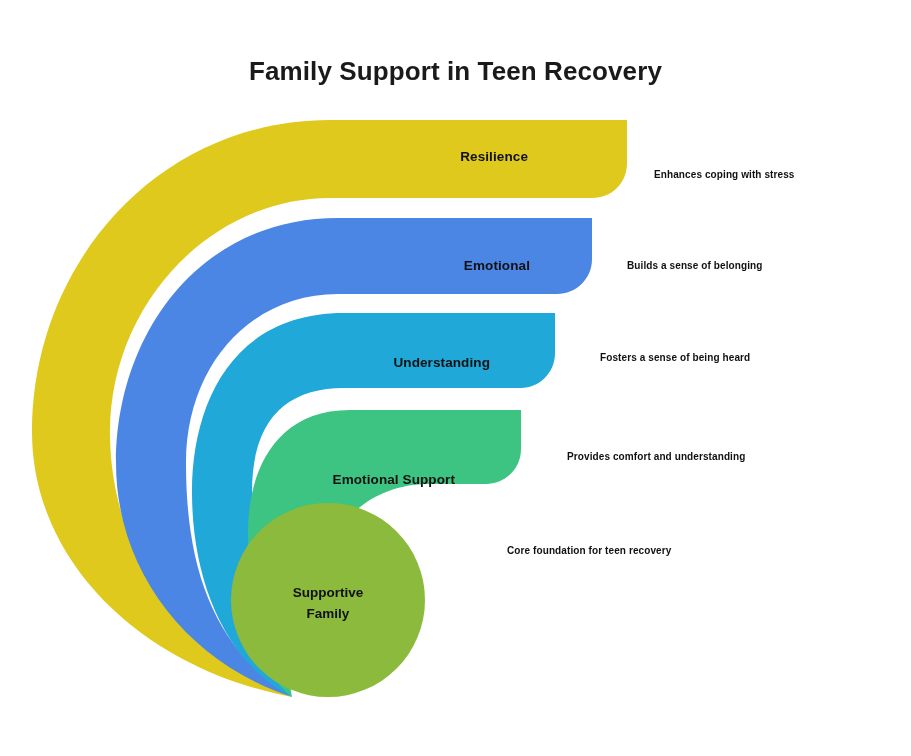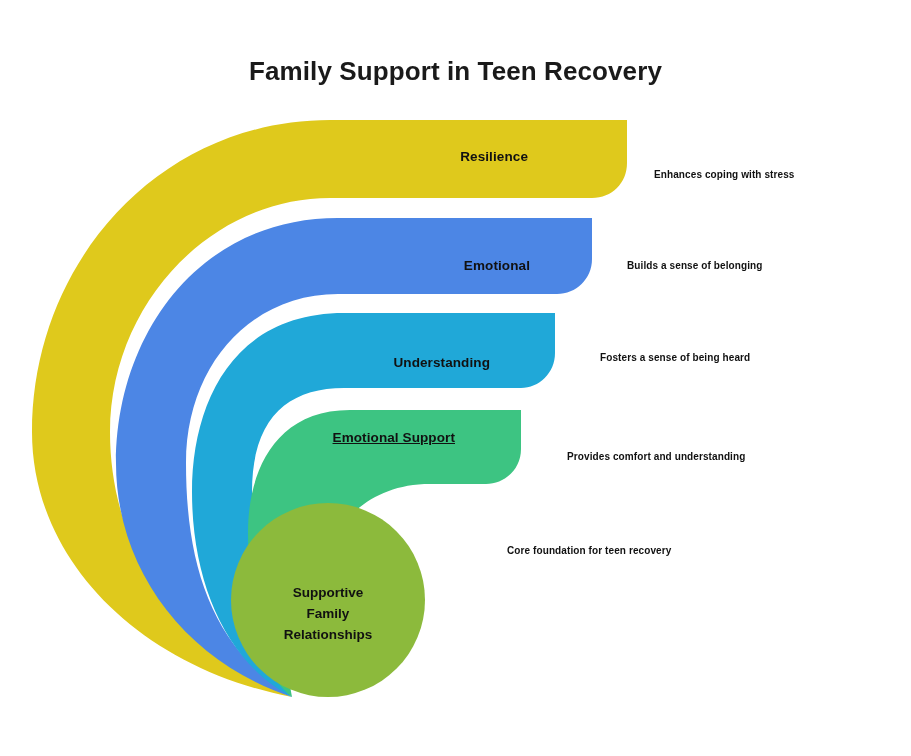--- a/index.html
+++ b/index.html
@@ -101,26 +101,25 @@
 
     <circle cx="328" cy="600" r="97" fill="#8CBA3C"></circle>
   </svg>
 
   <div class="stage-label" style="right:383px; top:149px;">Resilience</div>
 
   <div class="stage-label" style="right:381px; top:258px;">Emotional</div>
 
   <div class="stage-label" style="right:421px; top:355px;">Understanding</div>
 
-  <div class="stage-label" style="right:456px; top:430px;text-decoration:underline;">Emotional Support</div>
+  <div class="stage-label" style="right:456px; top:472px;">Emotional Support</div>
 
   <div class="core-label" style="left:233px; top:569px;">
     <div>Supportive</div>
     <div>Family</div>
-    <div>Relationships</div>
   </div>
 
   <div class="desc-label" style="left:654px; top:167px; width:240px;">Enhances coping with stress</div>
 
   <div class="desc-label" style="left:627px; top:258px; width:245px;">Builds a sense of belonging</div>
 
   <div class="desc-label" style="left:567px; top:449px; width:185px;">Provides comfort and understanding</div>
 
   <div class="desc-label" style="left:600px; top:350px; width:200px;">Fosters a sense of being heard</div>
 

